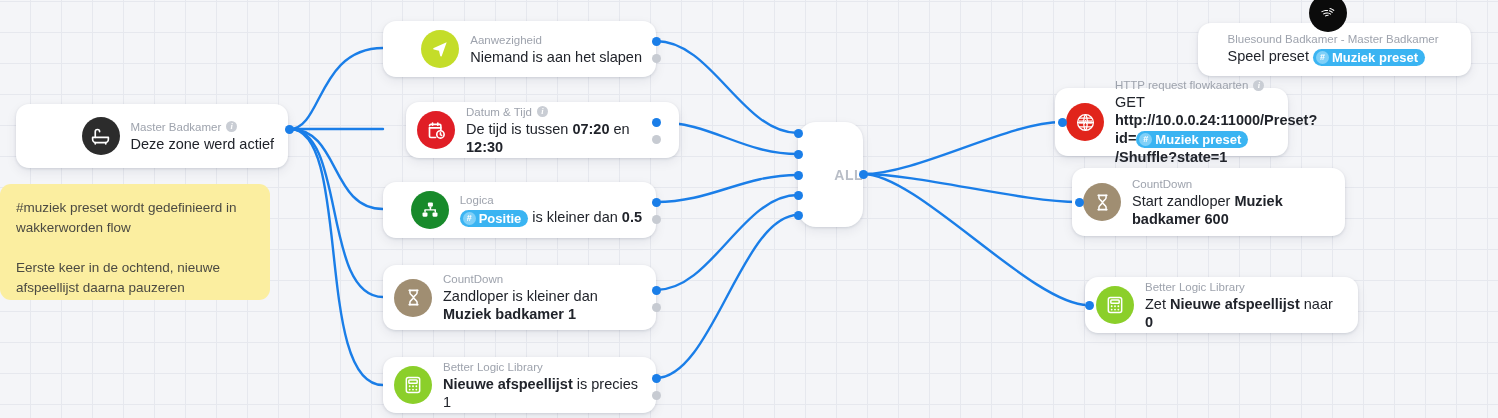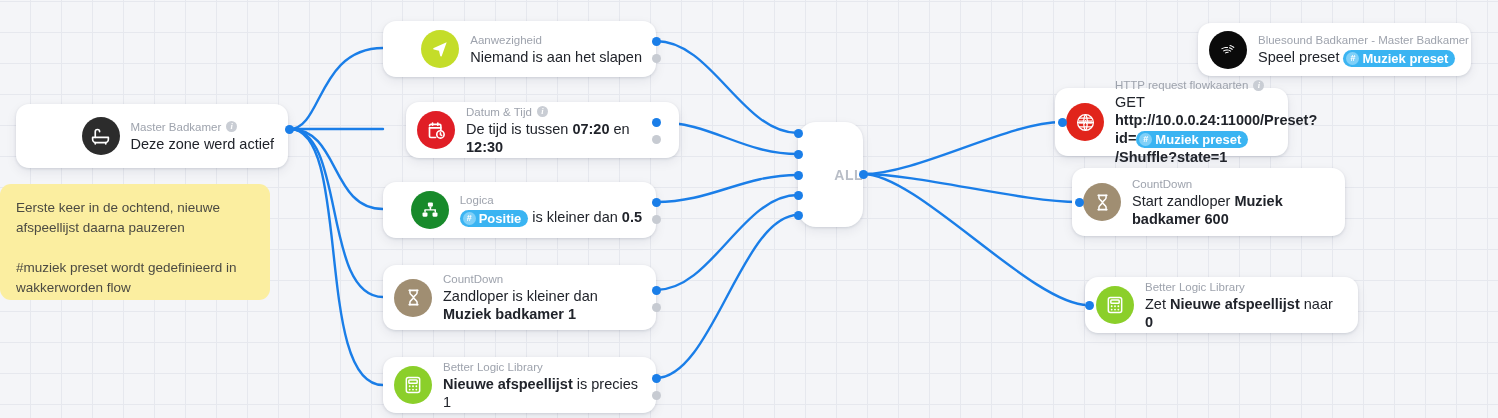--- a/index.html
+++ b/index.html
@@ -140,22 +140,22 @@
       <div class="kicker">
         <span>Master Badkamer</span>
         <span class="info-ico">i</span>
       </div>
       <div class="title">Deze zone werd actief</div>
     </div>
   </div>
   <div class="port" style="left:285px;top:125px;"></div>
 
   <div id="note" style="left:0px;top:184px;width:270px;height:116px;">
+    <p>#muziek preset wordt gedefinieerd in wakkerworden flow</p>
     <p>Eerste keer in de ochtend, nieuwe afspeellijst daarna pauzeren</p>
-    <p>#muziek preset wordt gedefinieerd in wakkerworden flow</p>
   </div>
 
   <div class="card" style="left:383px;top:21px;width:273px;height:56px;">
     <div class="ico" style="background:#c4dd29;">
       <svg width="20" height="20" viewBox="0 0 24 24">
           <path d="M20 4L4.5 10.8c-.9.4-.8 1.7.2 1.9l6.1 1.4 1.4 6.1c.2 1 1.5 1.1 1.9.2z" fill="#fff"></path>
         </svg>
     </div>
     <div class="body">
       <div class="kicker">
@@ -249,21 +249,21 @@
   <div id="all-node" style="left:798px;top:122px;width:65px;height:105px;">
     <span class="all-label">ALL</span>
   </div>
   <div class="port" style="left:794px;top:129px;"></div>
   <div class="port" style="left:794px;top:150px;"></div>
   <div class="port" style="left:794px;top:171px;"></div>
   <div class="port" style="left:794px;top:191px;"></div>
   <div class="port" style="left:794px;top:211px;"></div>
   <div class="port" style="left:859px;top:170px;"></div>
 
-  <div class="card" style="left:1198px;top:23px;width:273px;height:53px;">
+  <div class="card" style="left:1198px;top:23px;width:273px;height:53px;flex-direction:column;">
     <div class="ico" style="background:#0b0b0b;">
       <svg width="22" height="22" viewBox="0 0 24 24" fill="#ffffff">
         <path d="M5.2 11.2c1.6-1.1 4.2-1.7 6.6-1.4l.3-1.1c-2.7-.3-5.6.3-7.5 1.6zM7 13.6c1.4-.9 3.4-1.3 5.2-1.1l.3-1.1c-2.1-.2-4.4.3-6 1.3zM9 15.9c1-.6 2.3-.9 3.5-.8l.3-1.1c-1.5-.1-3.1.2-4.3.9zM13.7 7.6c1.9.4 3.5 1.2 4.6 2.3l.8-.8c-1.3-1.3-3.2-2.2-5.2-2.6zM13 10.1c1.5.3 2.8 1 3.6 1.9l.8-.8c-1-1.1-2.6-1.8-4.2-2.2zM12.3 12.6c1 .2 1.9.7 2.5 1.4l.8-.8c-.7-.8-1.8-1.3-3-1.6z"></path>
       </svg>
     </div>
     <div class="body">
       <div class="kicker">
         <span>Bluesound Badkamer - Master Badkamer</span>
       </div>
       <div class="title">Speel preset <span class="pill"><span class="hash">#</span>Muziek preset</span></div>

